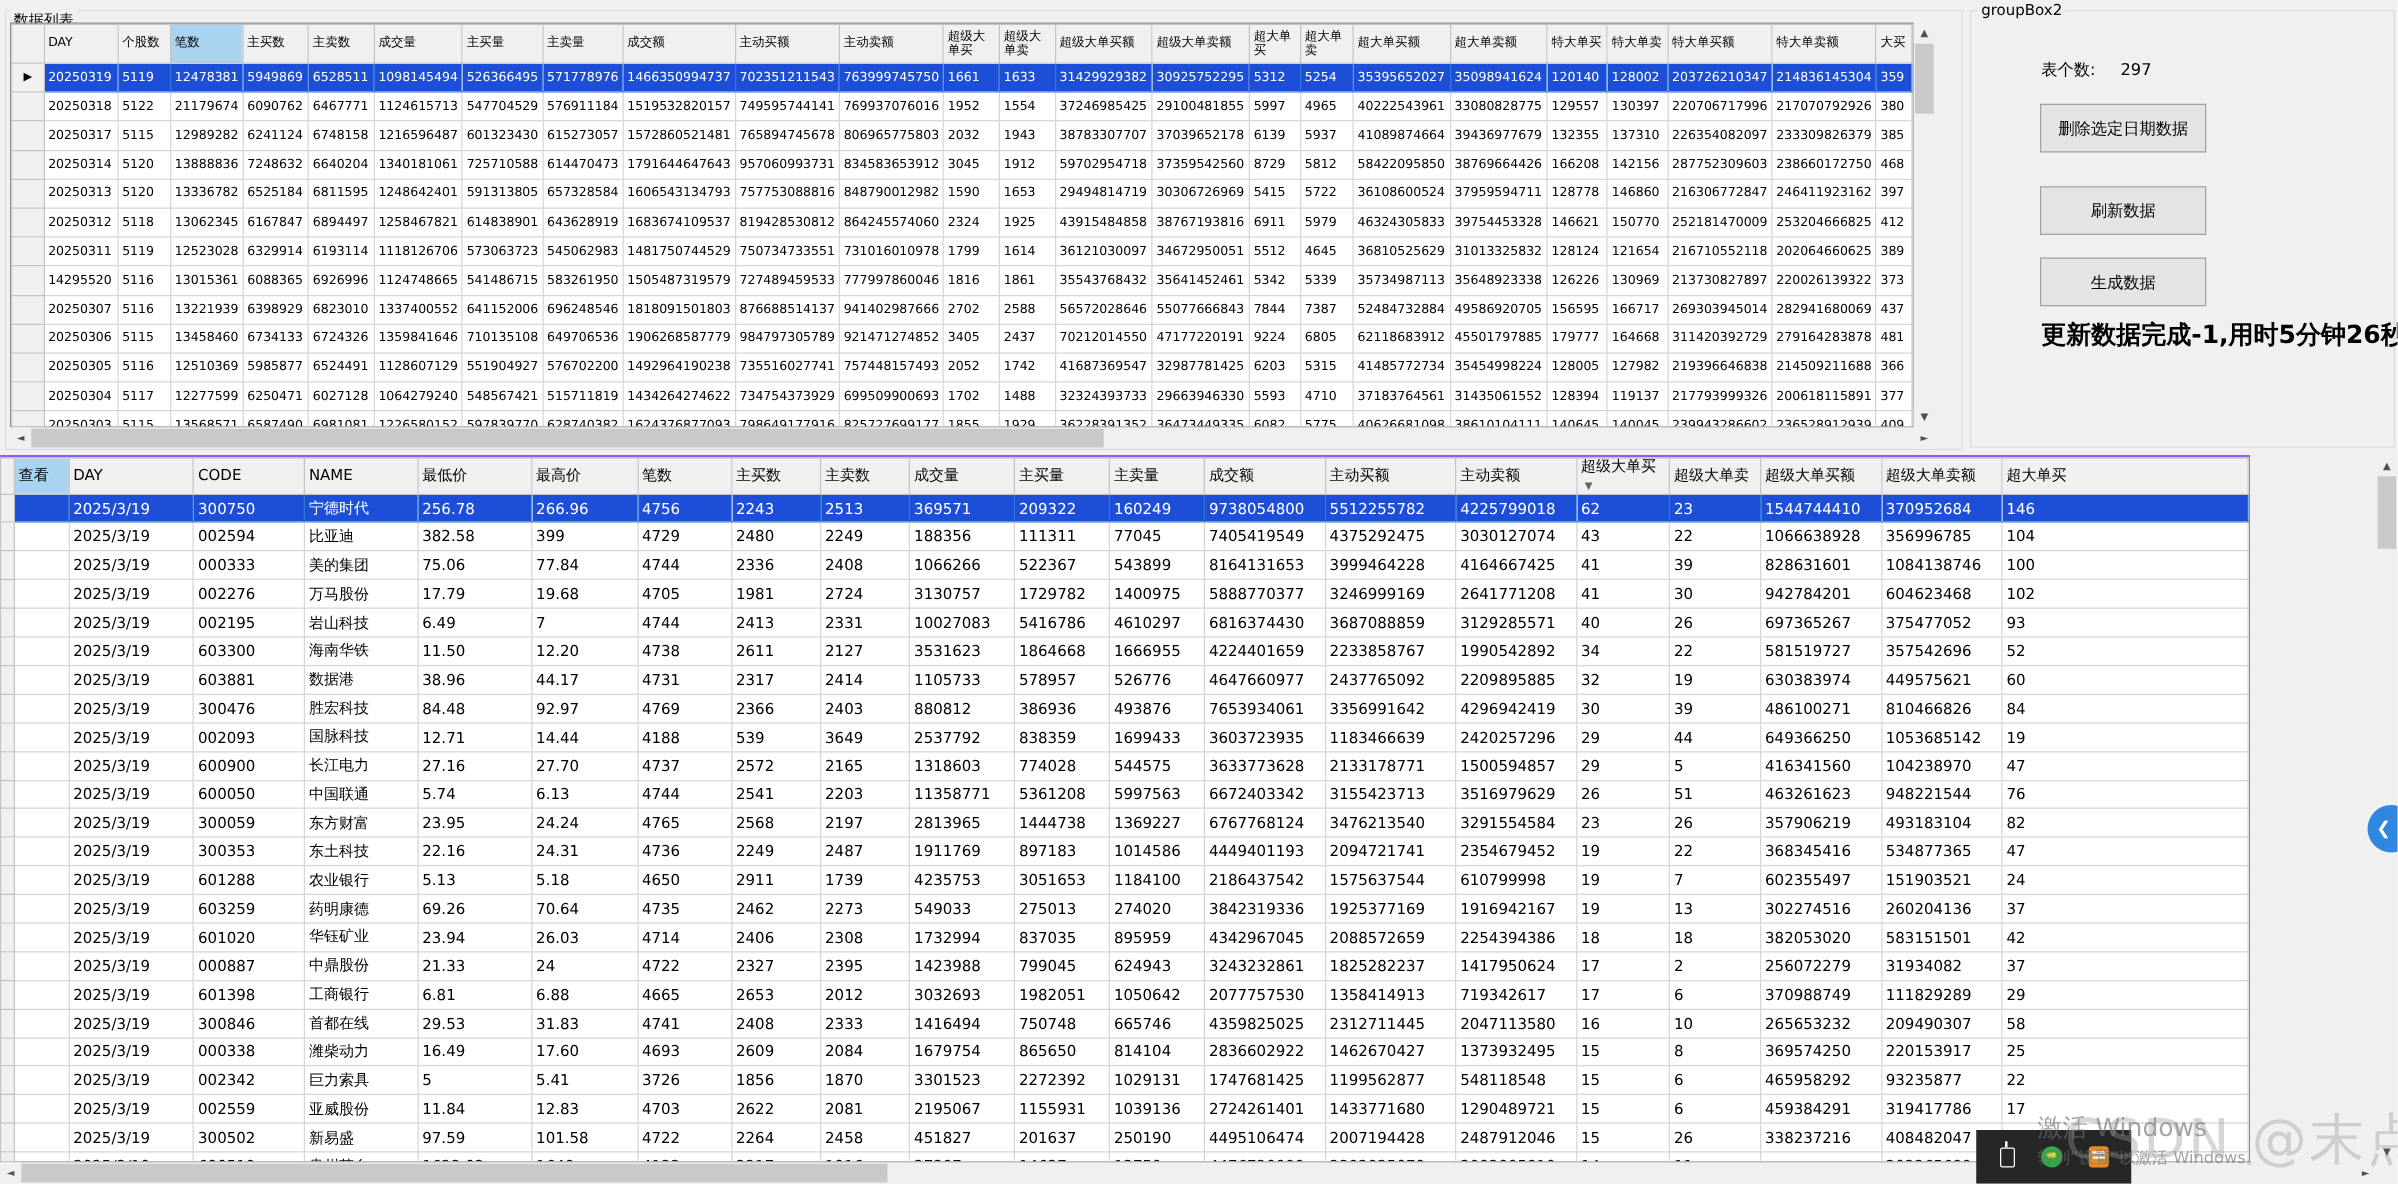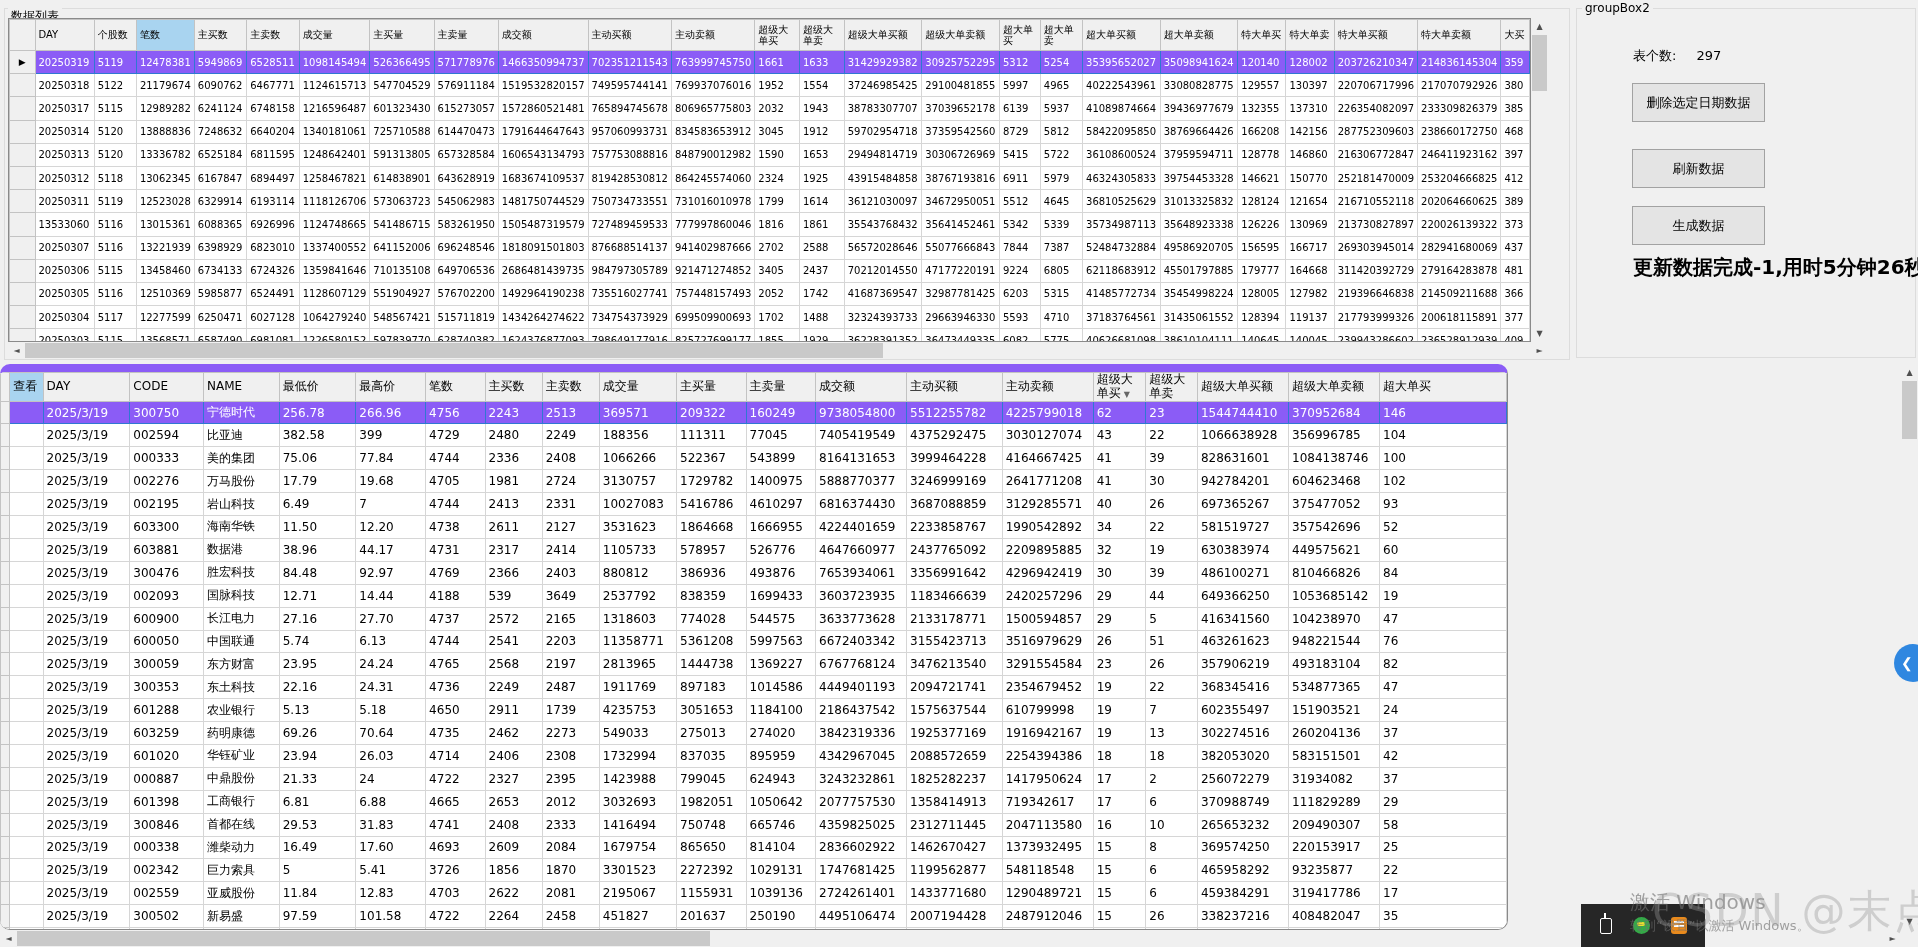--- a/index.html
+++ b/index.html
@@ -20,26 +20,26 @@
     padding:0 3px;text-align:left;vertical-align:middle;line-height:1.15;
     overflow:hidden;word-break:break-all;
   }
   .grid-table td{
     border:1px solid #d6d6d6;padding:0 3px;overflow:hidden;white-space:nowrap;
     vertical-align:middle;
   }
   .grid-table td.rowhdr{background:#f0f0f0;border:1px solid #c3c3c3;text-align:center;padding:0;}
   .grid-table th.rowhdr-corner{background:#f0f0f0;}
   .grid-table th.hl{background:#a9d4f0;}
-  .grid-table tr.sel td{background:#8b5cf6;color:#fff;border-color:#2f78d2;}
+  .grid-table tr.sel td{background:#1d4ed8;color:#fff;border-color:#2f78d2;}
   .grid-table tr.sel td.rowhdr{background:#f0f0f0;color:#000;border-color:#c3c3c3;font-size:9px;}
   #top-grid{left:8px;top:18px;width:1523px;height:324px;font-size:10px;}
   #top-grid th{height:30px;}
   #top-grid td{height:22.2px;}
-  #bottom-grid{left:0;top:364px;width:1508px;height:566px;font-size:12px;border-top:8px solid #8b5cf6;border-left:none;border-radius:10px;}
+  #bottom-grid{left:0;top:364px;width:1800px;height:566px;font-size:12px;border-top:2px solid #8b5cf6;border-left:none;}
   #bottom-grid th{height:16px;}
   #bottom-grid td{height:21.9px;}
   .filter-glyph{font-size:8px;color:#666;margin-left:3px;}
   
   .sb{position:absolute;background:#f0f0f0;}
   .sb .arrow{
     position:absolute;width:17px;height:17px;display:flex;align-items:center;justify-content:center;
     font-size:8px;color:#505050;background:#f0f0f0;
   }
   .sb .thumb{position:absolute;background:#c9c9c9;}
@@ -334,21 +334,21 @@
           <td>36810525629</td>
           <td>31013325832</td>
           <td>128124</td>
           <td>121654</td>
           <td>216710552118</td>
           <td>202064660625</td>
           <td>389</td>
         </tr>
         <tr>
           <td class="rowhdr"></td>
-          <td>13533060</td>
+          <td>14295520</td>
           <td>5116</td>
           <td>13015361</td>
           <td>6088365</td>
           <td>6926996</td>
           <td>1124748665</td>
           <td>541486715</td>
           <td>583261950</td>
           <td>1505487319579</td>
           <td>727489459533</td>
           <td>777997860046</td>
@@ -396,21 +396,21 @@
         <tr>
           <td class="rowhdr"></td>
           <td>20250306</td>
           <td>5115</td>
           <td>13458460</td>
           <td>6734133</td>
           <td>6724326</td>
           <td>1359841646</td>
           <td>710135108</td>
           <td>649706536</td>
-          <td>2686481439735</td>
+          <td>1906268587779</td>
           <td>984797305789</td>
           <td>921471274852</td>
           <td>3405</td>
           <td>2437</td>
           <td>70212014550</td>
           <td>47177220191</td>
           <td>9224</td>
           <td>6805</td>
           <td>62118683912</td>
           <td>45501797885</td>

